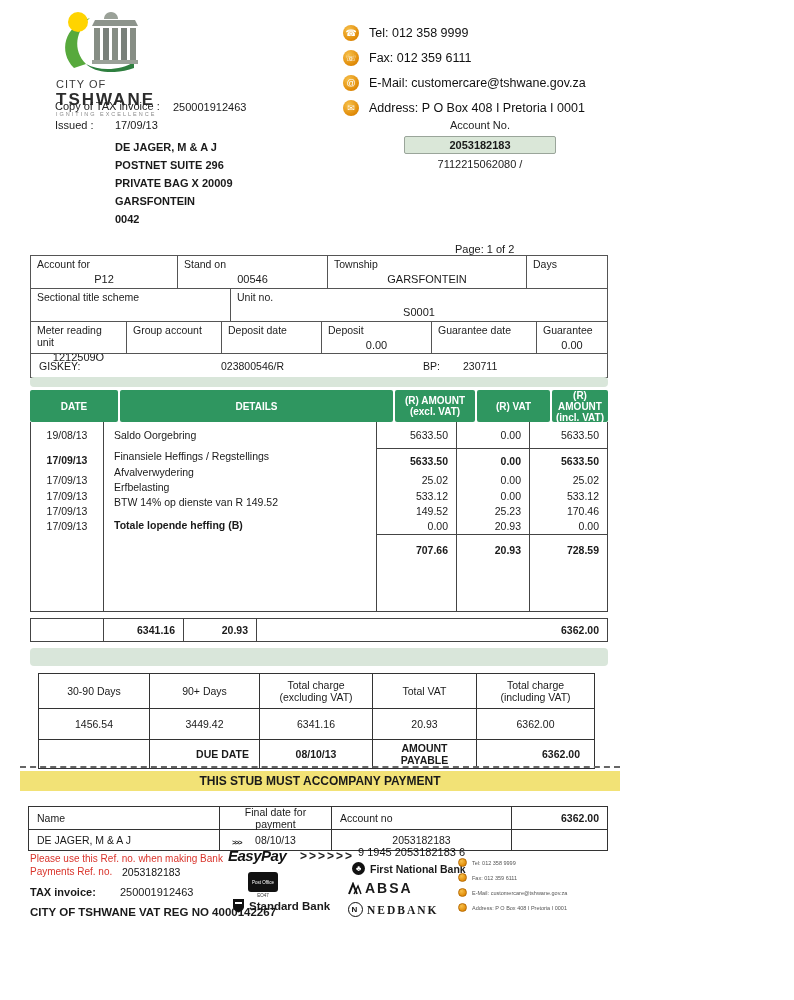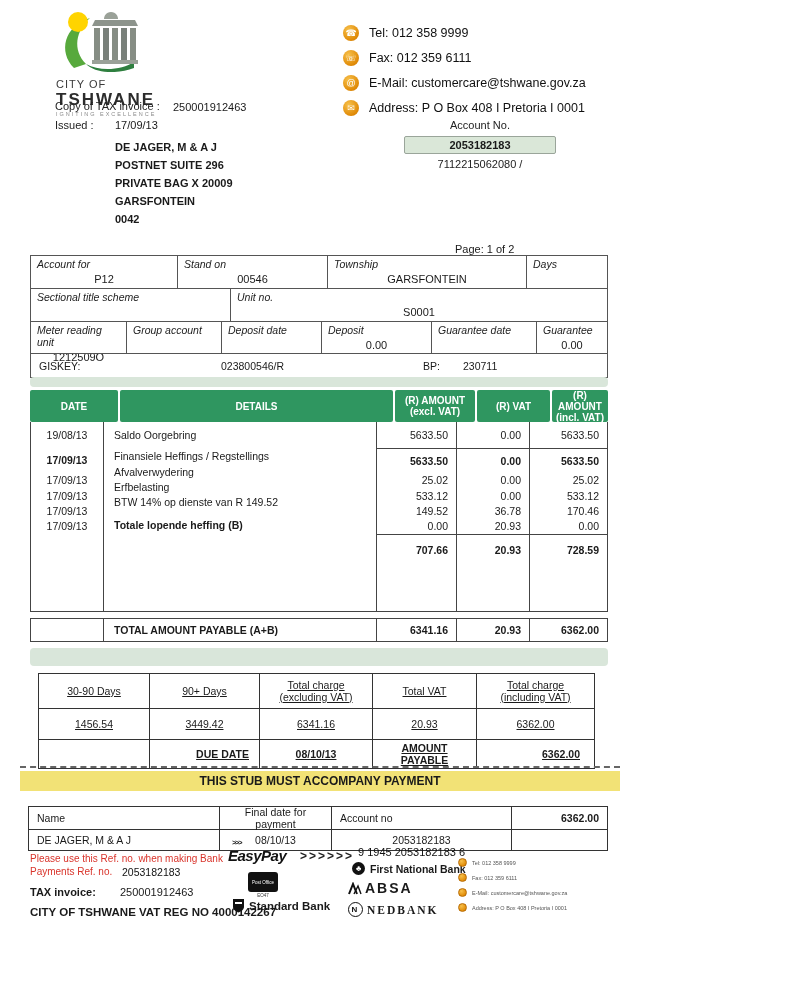--- a/index.html
+++ b/index.html
@@ -35,21 +35,21 @@
   .acct-sub{font-size:11px;margin-top:4px;color:#222;}
 
   .page-label{left:455px;top:243px;font-size:11px;}
 
   
   .ptable{left:30px;top:255px;width:578px;border:1px solid #555;box-sizing:border-box;}
   .prow{display:flex;box-sizing:border-box;}
   .prow + .prow{border-top:1px solid #555;}
   .pcell{box-sizing:border-box;padding:2px 6px;position:relative;}
   .pcell + .pcell{border-left:1px solid #555;}
-  .plabel{font-size:10.5px;color:#222;font-style:italic;}
+  .plabel{font-size:10.5px;color:#222;}
   .pvalue{font-size:11px;text-align:center;margin-top:3px;}
   .pvalue.left{text-align:left;margin-left:4px;}
   .r-a{height:32px;} .r-b{height:33px;} .r-c{height:32px;} .r-d{height:24px;}
   .giskey-row{position:relative;font-size:10.5px;}
   .giskey-row span{position:absolute;top:6px;}
 
   .band{background:#d9e6da;border-radius:4px;}
 
   
   .chead{left:30px;top:390px;width:578px;height:32px;display:flex;box-sizing:border-box;}
@@ -77,21 +77,21 @@
         box-sizing:border-box;font-weight:bold;font-size:10.5px;}
   .trow > div{display:flex;align-items:center;box-sizing:border-box;}
   .trow > div + div{border-left:1px solid #444;}
   .t-date{width:72px;} .t-det{width:273px;padding-left:10px;}
   .t-a{width:80px;justify-content:flex-end;padding-right:8px;}
   .t-v{width:73px;justify-content:flex-end;padding-right:8px;}
   .t-i{flex:1;justify-content:flex-end;padding-right:8px;}
 
   
   .aging{left:38px;top:673px;width:557px;border:1px solid #333;box-sizing:border-box;font-size:10.5px;}
-  .arow{display:flex;box-sizing:border-box;text-decoration:underline;}
+  .arow{display:flex;box-sizing:border-box;}
   .arow + .arow{border-top:1px solid #333;}
   .acell{box-sizing:border-box;display:flex;align-items:center;justify-content:center;
          text-align:center;white-space:pre-line;line-height:12px;}
   .acell + .acell{border-left:1px solid #333;}
   .a1{width:110px;} .a2{width:110px;} .a3{width:113px;} .a4{width:104px;} .a5{flex:1;}
   .ah{height:34px;} .av{height:30px;} .ad{height:28px;}
   .due-label{justify-content:flex-end;padding-right:10px;font-weight:bold;}
   .due-val{font-weight:bold;}
   .ap-label{font-weight:bold;}
   .ap-val{font-weight:bold;justify-content:flex-end;padding-right:14px;}
@@ -318,38 +318,37 @@
       <div class="ccell h3">533.12</div>
       <div class="ccell h4">149.52</div>
       <div class="ccell h5">0.00</div>
       <div class="ccell h6 bold tline">707.66</div>
     </div>
     <div class="ccol ccol-vat num">
       <div class="ccell h0">0.00</div>
       <div class="ccell h1 bold tline">0.00</div>
       <div class="ccell h2">0.00</div>
       <div class="ccell h3">0.00</div>
-      <div class="ccell h4">36.78</div>
+      <div class="ccell h4">25.23</div>
       <div class="ccell h5">20.93</div>
       <div class="ccell h6 bold tline">20.93</div>
     </div>
     <div class="ccol ccol-incl num">
       <div class="ccell h0">5633.50</div>
       <div class="ccell h1 bold tline">5633.50</div>
       <div class="ccell h2">25.02</div>
       <div class="ccell h3">533.12</div>
       <div class="ccell h4">170.46</div>
       <div class="ccell h5">0.00</div>
       <div class="ccell h6 bold tline">728.59</div>
     </div>
   </div>
 
   <div class="abs trow">
     <div class="t-date"></div>
-    <div class="t-det">TOTAL AMOUNT PAYABLE (A+B)</div>
     <div class="t-a">6341.16</div>
     <div class="t-v">20.93</div>
     <div class="t-i">6362.00</div>
   </div>
 
   <div class="abs band" style="left:30px;top:648px;width:578px;height:18px"></div>
 
   <div class="abs aging">
     <div class="arow">
       <div class="acell ah a1">30-90 Days</div>

